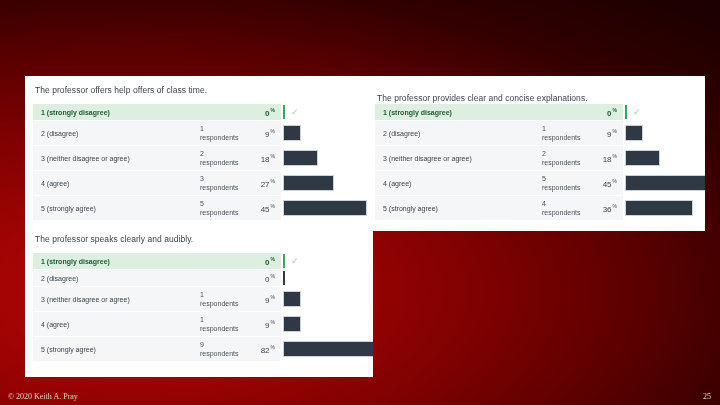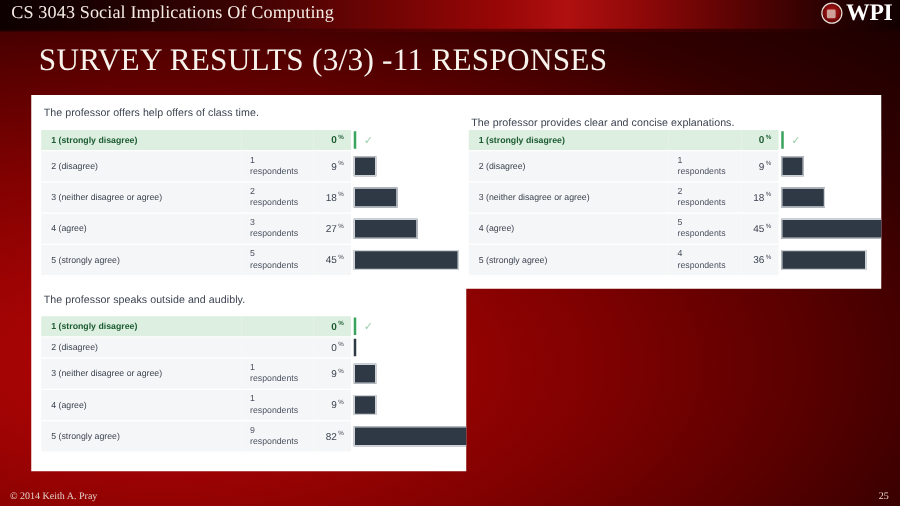--- a/index.html
+++ b/index.html
@@ -198,29 +198,21 @@
     font-family: "Liberation Serif", serif;
     font-size: 8px;
     color: #e7d6cd;
   }
 </style>
 </head>
 <body>
 
 <div id="slide">
 
-  <div id="header-band">
-    <div id="course-title">CS 3043 Social Implications Of Computing</div>
-    <div id="wpi-logo">
-      <span id="wpi-seal"></span>
-      <span id="wpi-text">WPI</span>
-    </div>
-  </div>
-
-  <div id="slide-title">SURVEY RESULTS (3/3)  -11 RESPONSES</div>
+
 
   <div class="panel" id="panel-left">
     <div class="q-title" style="left:10px; top:9px;">The professor offers help offers of class time.</div>
     <table class="survey-table" id="table-1" style="left:8px; top:28px; width:332px;">
       <colgroup>
           <col style="width:160px">
           <col style="width:58px">
           <col style="width:30px">
           <col style="width:84px">
         </colgroup>
@@ -251,21 +243,21 @@
           </tr>
           <tr>
             <td class="c-label">5 (strongly agree)</td>
             <td class="c-resp">5<br>respondents</td>
             <td class="c-pct">45<span class="sym">%</span></td>
             <td class="c-bar"><span class="bar" style="width:82px"></span></td>
           </tr>
         </tbody>
     </table>
 
-    <div class="q-title" style="left:10px; top:158px;">The professor speaks outside and audibly.</div>
+    <div class="q-title" style="left:10px; top:158px;">The professor speaks clearly and audibly.</div>
     <table class="survey-table" id="table-3" style="left:8px; top:177px; width:332px;">
       <colgroup>
           <col style="width:160px">
           <col style="width:58px">
           <col style="width:30px">
           <col style="width:84px">
         </colgroup>
       <tbody id="tbody-3">
           <tr class="highlight short">
             <td class="c-label">1 (strongly disagree)</td>
@@ -338,16 +330,16 @@
           <tr>
             <td class="c-label">5 (strongly agree)</td>
             <td class="c-resp">4<br>respondents</td>
             <td class="c-pct">36<span class="sym">%</span></td>
             <td class="c-bar"><span class="bar" style="width:66px"></span></td>
           </tr>
         </tbody>
     </table>
   </div>
 
-  <div id="footer-copy">© 2014 Keith A. Pray</div>
+  <div id="footer-copy">© 2020 Keith A. Pray</div>
   <div id="footer-page">25</div>
 
 </div>
 
 </body></html>

